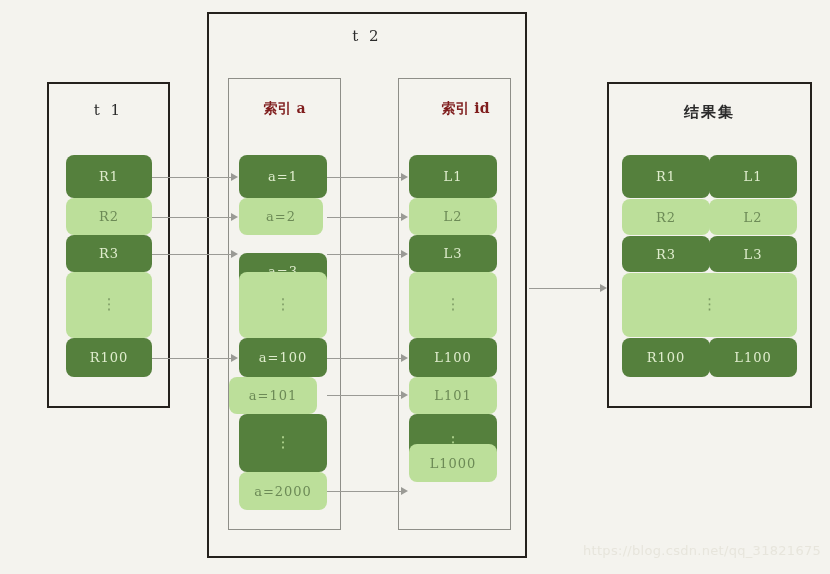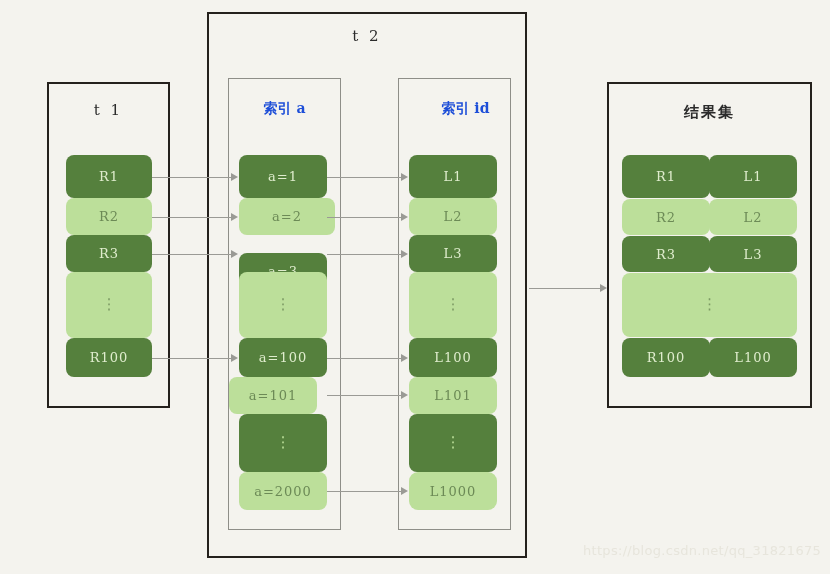--- a/index.html
+++ b/index.html
@@ -40,21 +40,21 @@
     border:1.5px solid #8e8e88;
     box-sizing:border-box;
   }
   .inner-title{
     position:absolute;
     width:100%;
     text-align:center;
     font-family:"DejaVu Serif","Liberation Serif",serif;
     font-size:14px;
     font-weight:bold;
-    color:#1d4ed8;
+    color:#7f1d1d;
     white-space:nowrap;
   }
 
   
   .chip{
     position:absolute;
     border-radius:8px;
     box-sizing:border-box;
     display:flex;
     align-items:center;
@@ -129,21 +129,21 @@
 
   <div class="outer-box" style="left:207px;top:12px;width:320px;height:546px;"></div>
   <div class="outer-title" style="left:207px;top:27px;width:320px;">t 2</div>
 
   <div class="inner-box" style="left:228px;top:78px;width:113px;height:452px;"></div>
   <div class="inner-title cjk" style="left:228px;top:100px;width:113px;">索引 a</div>
 
   <div class="chip dark" style="left:239px;top:155px;width:88px;height:43px;">
       <span>a=1</span>
     </div>
-  <div class="chip light" style="left:239px;top:198px;width:96px;height:37px;">
+  <div class="chip light" style="left:239px;top:198px;width:84px;height:37px;">
       <span>a=2</span>
     </div>
   <div class="chip dark" style="left:239px;top:235px;width:88px;height:37px;margin-top:18px;">
       <span>a=3</span>
     </div>
   <div class="chip light" style="left:239px;top:272px;width:88px;height:66px;">
       <span class="dots">⋮</span>
     </div>
   <div class="chip dark" style="left:239px;top:338px;width:88px;height:39px;">
       <span>a=100</span>
@@ -175,21 +175,21 @@
     </div>
   <div class="chip dark" style="left:409px;top:338px;width:88px;height:39px;">
       <span>L100</span>
     </div>
   <div class="chip light" style="left:409px;top:377px;width:88px;height:37px;">
       <span>L101</span>
     </div>
   <div class="chip dark" style="left:409px;top:414px;width:88px;height:58px;">
       <span class="dots">⋮</span>
     </div>
-  <div class="chip light" style="left:409px;top:472px;width:88px;height:38px;border-radius:9px;">
+  <div class="chip light" style="left:409px;top:444px;width:88px;height:38px;">
       <span>L1000</span>
     </div>
 
   <div class="outer-box" style="left:607px;top:82px;width:205px;height:326px;"></div>
   <div class="outer-title cjk" style="left:607px;top:103px;width:205px;">结果集</div>
 
   <div class="chip dark half-l" style="left:622px;top:155px;width:88px;height:43px;">
       <span>R1</span>
     </div>
   <div class="chip dark half-r" style="left:709px;top:155px;width:88px;height:43px;">

